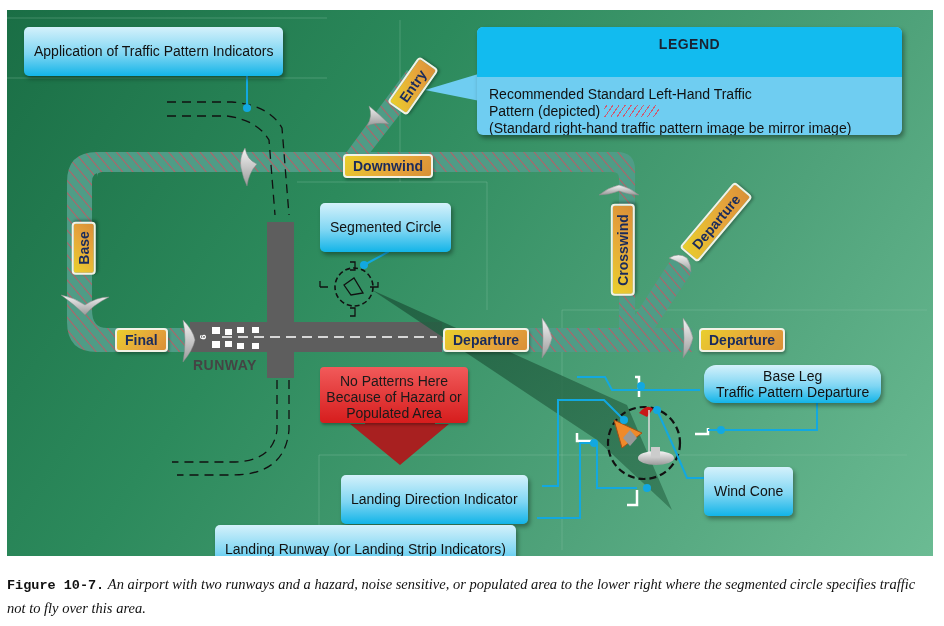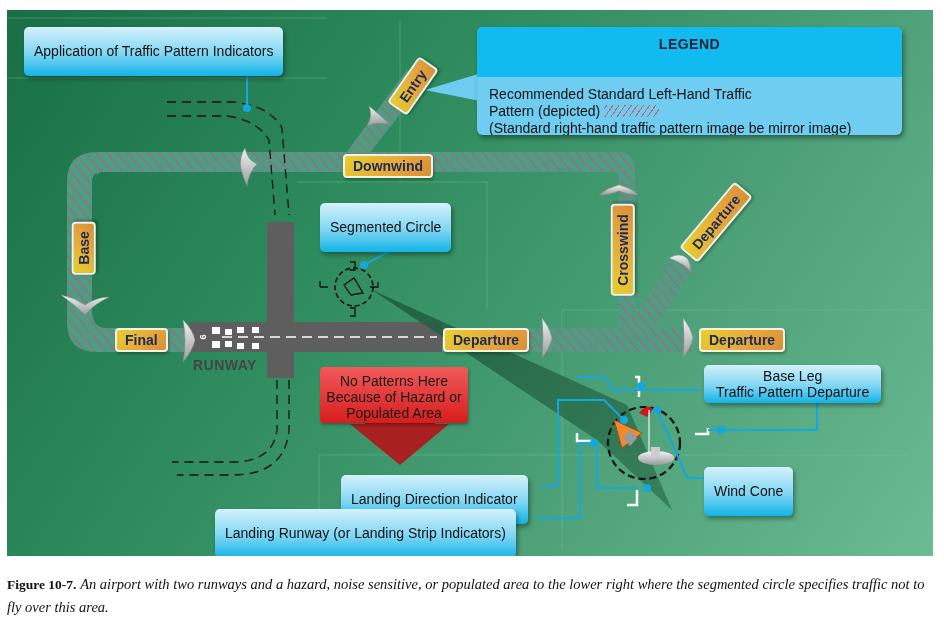--- a/index.html
+++ b/index.html
@@ -18,21 +18,21 @@
     background:#6fcdf1;box-shadow:2px 3px 5px rgba(0,0,0,.4);overflow:hidden;}
   #legend .lh{height:50px;background:#12bbef;text-align:center;font-weight:bold;font-size:14px;line-height:35px;color:#1a2333;letter-spacing:.5px;}
   #legend .lb{padding:9px 12px;font-size:14px;line-height:17px;color:#111;}
   .hatch-sample{display:inline-block;width:55px;height:12px;vertical-align:-1px;
     background:repeating-linear-gradient(-55deg,transparent 0 4px,#e0465a 4px 5px);opacity:.85;}
   #nopat{position:absolute;left:313px;top:357px;width:148px;height:56px;border-radius:4px;
     background:linear-gradient(#f15a5a,#d61d1d);color:#1a1a1a;font-size:14px;line-height:16px;text-align:center;padding-top:6px;box-sizing:border-box;
     box-shadow:1px 2px 3px rgba(0,0,0,.3);}
   #runway-label{position:absolute;left:186px;top:347px;font-weight:bold;color:#444;font-size:14px;letter-spacing:.5px;}
   #caption{position:absolute;left:7px;top:573px;width:930px;font-family:"Liberation Serif",serif;font-size:14.5px;line-height:22px;color:#111;}
-  #caption b{font-family:Liberation Serif, serif;font-weight:bold;font-size:13.5px;}
+  #caption b{font-family:Liberation Mono, monospace;font-weight:bold;font-size:13.5px;}
   #caption i{font-style:italic;}
 </style>
 </head>
 <body>
 
 <div id="stage">
   <svg id="art" width="926" height="546" viewBox="0 0 926 546">
     <defs>
       <pattern id="hatch" patternUnits="userSpaceOnUse" width="8" height="8" patternTransform="rotate(-40)">
         <rect width="8" height="8" fill="#4f9c86"></rect>
@@ -147,27 +147,27 @@
         <circle cx="640" cy="478" r="4"></circle>
     </g>
 
     <polygon points="418,80 478,62 478,92" fill="#6fcdf1"></polygon>
 
     <polygon points="358,412 428,412 428,414 442,414 393,455 343,414 358,414" fill="#a82020"></polygon>
   </svg>
 
   <div class="callout" style="left:17px;top:17px;"><span>Application of Traffic Pattern Indicators</span></div>
   <div class="callout" style="left:313px;top:193px;"><span>Segmented Circle</span></div>
-  <div class="callout" style="left:697px;top:355px;padding:3px 12px;line-height:16px;">
+  <div class="callout" style="left:697px;top:355px;padding:3px 12px;line-height:16px;border-radius:12px;">
     <div>Base Leg</div>
     <div>Traffic Pattern Departure</div>
   </div>
   <div class="callout" style="left:697px;top:457px;"><span>Wind Cone</span></div>
   <div class="callout" style="left:334px;top:465px;"><span>Landing Direction Indicator</span></div>
-  <div class="callout" style="left:208px;top:499px;"><span>Landing Runway (or Landing Strip Indicators)</span></div>
+  <div class="callout" style="left:208px;top:515px;"><span>Landing Runway (or Landing Strip Indicators)</span></div>
 
   <div class="tag" style="left:378px;top:64px;transform:rotate(-55deg);"><span>Entry</span></div>
   <div class="tag" style="left:336px;top:144px;"><span>Downwind</span></div>
   <div class="tag v" style="left:50px;top:226px;transform:rotate(-90deg);"><span>Base</span></div>
   <div class="tag" style="left:108px;top:318px;"><span>Final</span></div>
   <div class="tag v" style="left:570px;top:228px;transform:rotate(-90deg);"><span>Crosswind</span></div>
   <div class="tag" style="left:436px;top:318px;"><span>Departure</span></div>
   <div class="tag" style="left:692px;top:318px;"><span>Departure</span></div>
   <div class="tag" style="left:666px;top:200px;transform:rotate(-50deg);"><span>Departure</span></div>
 

